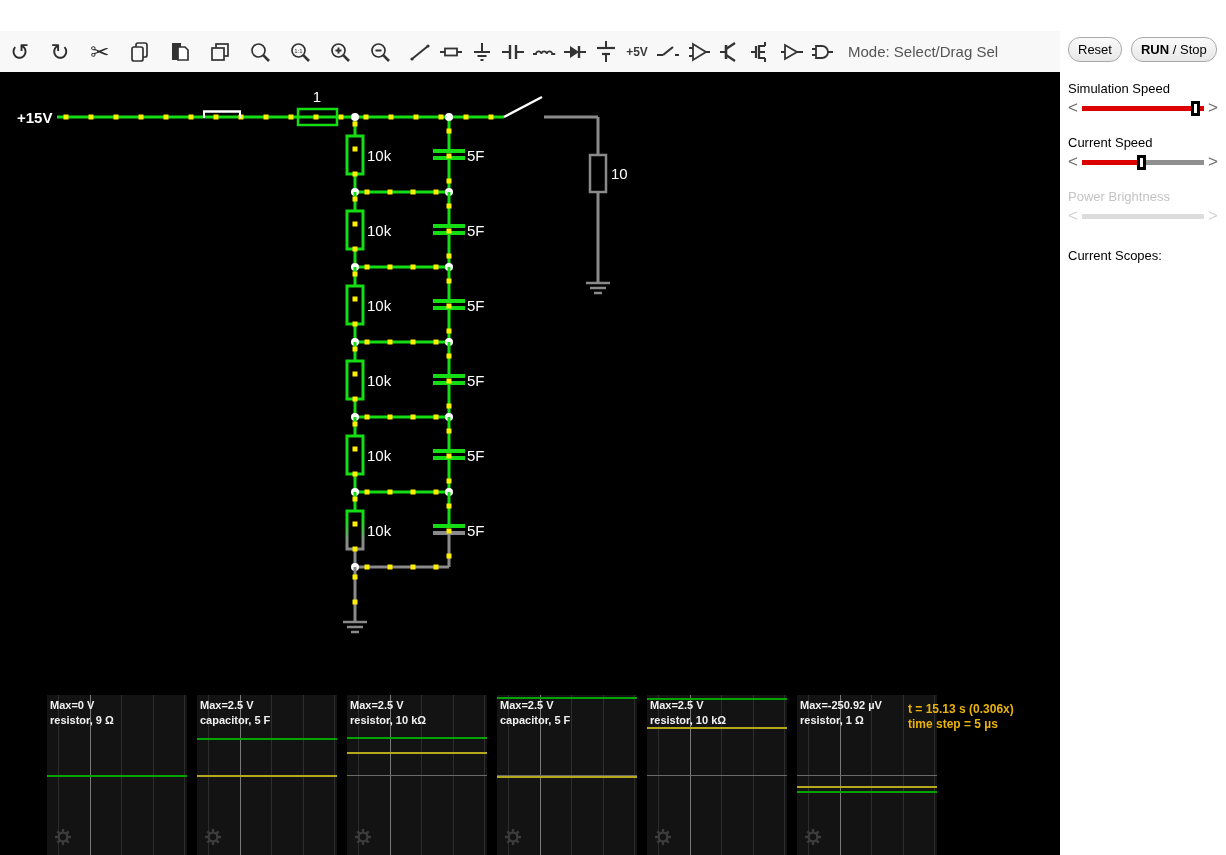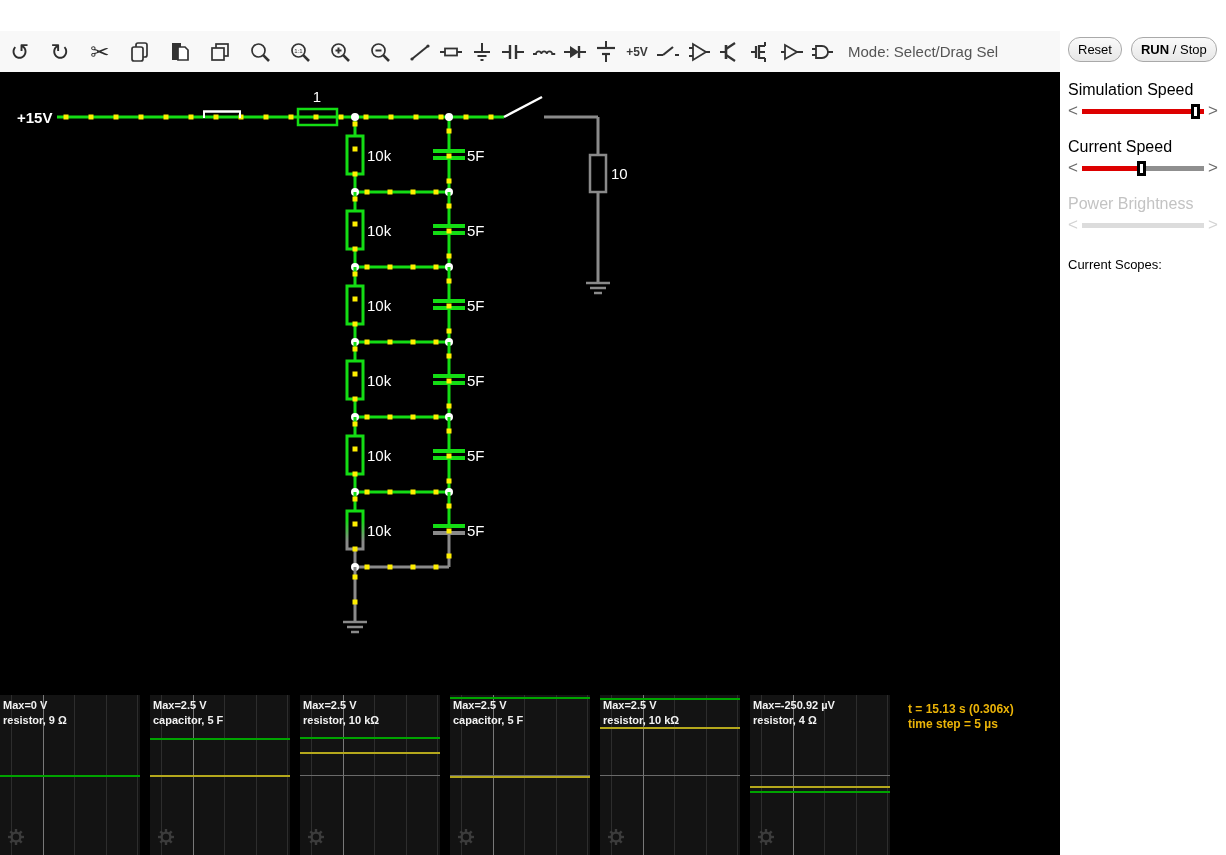--- a/index.html
+++ b/index.html
@@ -23,40 +23,40 @@
   .plus5v { font-size:12px; font-weight:bold; color:#3a3a3a; }
   .mode-label { font-size:15px; color:#555; margin-left:6px; white-space:nowrap; }
 
   
   .canvas { position:absolute; left:0; top:72px; width:1060px; height:783px; background:#000; }
   #circuit-svg { position:absolute; left:0; top:0; }
   #circuit-svg text { font-family:"Liberation Sans","DejaVu Sans",sans-serif; }
 
   
   .scoperow { position:absolute; left:0; top:623px; width:1060px; height:160px; background:#000; }
-  .scope { position:absolute; top:0; width:140px; height:160px; background:#131313; overflow:hidden; }
+  .scope { position:absolute; top:0; width:140px; height:160px; background:#131313; overflow:hidden;margin-left:47px; }
   .vgrid { position:absolute; top:0; width:1px; height:160px; background:#2d2d2d; }
   .vgrid.bright { background:#787878; }
   .hgrid { position:absolute; left:0; width:140px; height:1px; background:#6a6a6a; }
   .trace { position:absolute; left:0; width:140px; height:2px; }
   .scopelabel { position:absolute; left:3px; top:3px; font-size:11px; font-weight:bold;
     color:#f2f2f2; line-height:15px; white-space:nowrap; }
   .gear { position:absolute; left:7px; bottom:9px; }
   .timebox { position:absolute; left:908px; top:630px; font-size:12px; font-weight:bold;
     color:#eab308; line-height:15px; white-space:nowrap; }
 
   
   .sidepanel { position:absolute; left:1060px; top:31px; width:166px; height:824px;
     background:#fff; padding:6px 8px 0 8px; }
   .btnrow { display:flex; gap:9px; }
   .btn { border:1px solid #a9a9a9; border-radius:12px; background:linear-gradient(#fafafa,#e7e7e7);
     font-size:13px; color:#000; padding:4px 9px; cursor:pointer;
     font-family:"Liberation Sans","DejaVu Sans",sans-serif; }
   .slider-block { margin-top:19px; }
-  .slider-label { font-size:16px; color:#000; margin-bottom:4px; }
+  .slider-label { font-size:13px; color:#000; margin-bottom:4px; }
   .slider-row { display:flex; align-items:center; height:16px; }
   .arrow { font-size:17px; color:#6a6a6a; width:11px; line-height:14px; cursor:pointer;
     user-select:none; }
   .arrow.r { text-align:right; }
   .track { position:relative; flex:1; height:5px; background:#8f8f8f; margin:0 3px; }
   .fill { position:absolute; left:0; top:0; height:5px; background:#dd0000; }
   .thumb { position:absolute; top:-5px; width:9px; height:15px; background:#fff;
     border:3px solid #000; cursor:pointer; }
   .slider-block.disabled .slider-label { color:#c3c3c3; }
   .slider-block.disabled .track { background:#dcdcdc; }
@@ -545,21 +545,21 @@
           <div class="vgrid" style="left: 11px;"></div>
           <div class="vgrid bright" style="left: 43px;"></div>
           <div class="vgrid" style="left: 74px;"></div>
           <div class="vgrid" style="left: 106px;"></div>
           <div class="vgrid" style="left: 137px;"></div>
           <div class="hgrid" style="top: 80px;"></div>
           <div class="trace" style="top: 91px; background: rgb(181, 168, 28);"></div>
           <div class="trace" style="top: 96px; background: rgb(0, 163, 0);"></div>
           <div class="scopelabel">
             <div>Max=-250.92 µV</div>
-            <div>resistor, 4 Ω</div>
+            <div>resistor, 1 Ω</div>
           </div>
           <svg class="gear" width="18" height="18" viewBox="0 0 18 18">
             <g stroke="#3c3c3c" stroke-width="2.4">
               <line x1="9" y1="1" x2="9" y2="5"></line>
               <line x1="9" y1="13" x2="9" y2="17"></line>
               <line x1="1" y1="9" x2="5" y2="9"></line>
               <line x1="13" y1="9" x2="17" y2="9"></line>
               <line x1="3.3" y1="3.3" x2="6.2" y2="6.2"></line>
               <line x1="11.8" y1="11.8" x2="14.7" y2="14.7"></line>
               <line x1="14.7" y1="3.3" x2="11.8" y2="6.2"></line>

